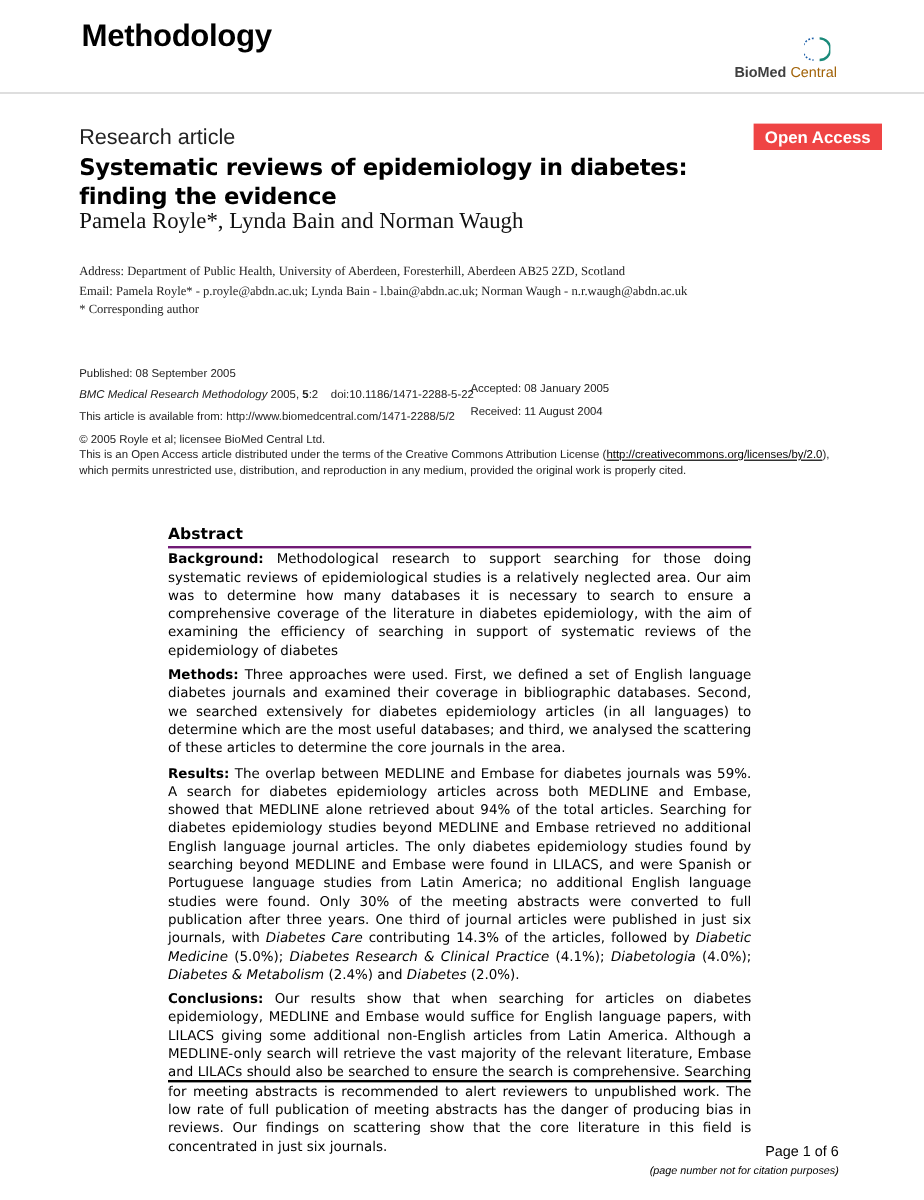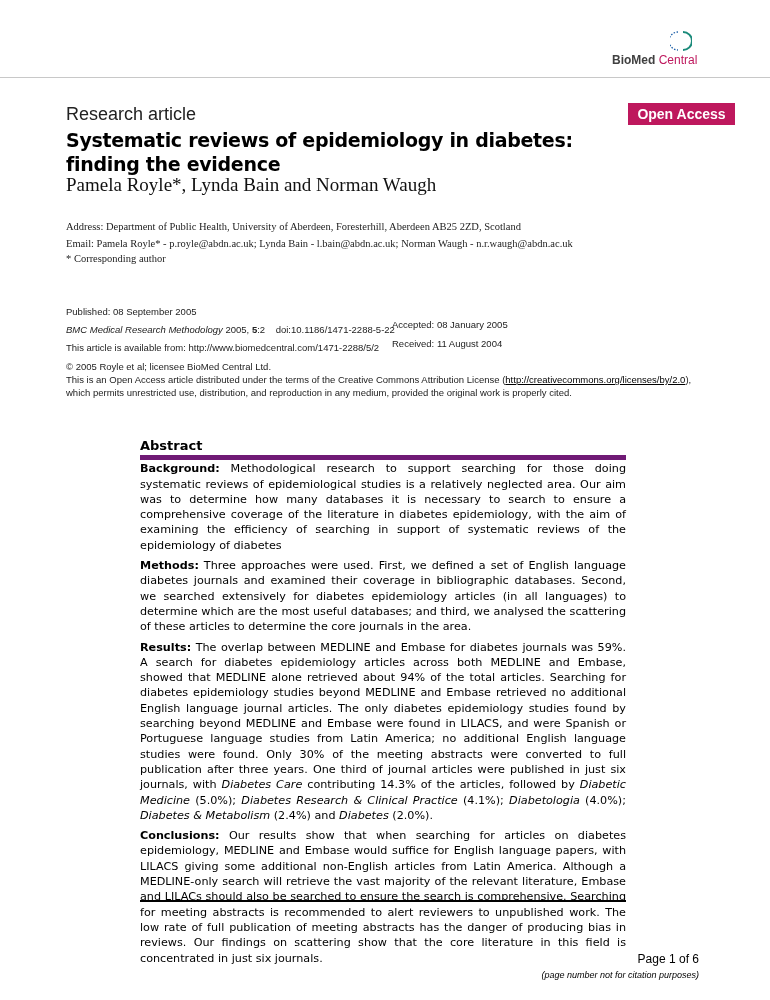--- a/index.html
+++ b/index.html
@@ -3,41 +3,42 @@
 <meta charset="utf-8">
 <style>
   html, body { margin: 0; padding: 0; background: #ffffff; }
   body { width: 770px; height: 1000px; position: relative; overflow: hidden; color: #000; }
   .abs { position: absolute; }
   .journal-title { left: 68px; top: 16px; font-family: "Liberation Sans", sans-serif; font-weight: bold; font-size: 26px; line-height: 27px; letter-spacing: -0.3px; }
   .logo { left: 610px; top: 30px; width: 140px; height: 40px; }
   .logo-ring { left: 60px; top: 0px; width: 22px; height: 22px; }
   .logo-text { left: 2px; top: 23px; font-family: "Liberation Sans", sans-serif; font-size: 12px; white-space: nowrap; }
   .logo-text .bm { color: #404040; font-weight: bold; }
-  .logo-text .cen { color: #be185d; }
+  .logo-text .cen { color: #a16207; }
   .header-rule { left: 0; top: 77px; width: 770px; height: 1px; background: #c8c8c8; }
   .article-type { left: 66px; top: 104px; font-family: "Liberation Sans", sans-serif; font-size: 18px; color: #222; }
-  .open-access { left: 628px; top: 103px; width: 107px; height: 22px; background: #be185d; color: #fff; font-family: "Liberation Sans", sans-serif; font-weight: bold; font-size: 14px; line-height: 22px; text-align: center; }
+  .open-access { left: 628px; top: 103px; width: 107px; height: 22px; background: #ef4444; color: #fff; font-family: "Liberation Sans", sans-serif; font-weight: bold; font-size: 14px; line-height: 22px; text-align: center; }
   .article-title { left: 66px; top: 128px; width: 570px; font-family: "DejaVu Sans", sans-serif; font-weight: bold; font-size: 19px; line-height: 24px; letter-spacing: -0.3px; }
   .authors { left: 66px; top: 174px; font-family: "Liberation Serif", serif; font-size: 19px; color: #111; }
   .small-serif { font-family: "Liberation Serif", serif; font-size: 10.5px; color: #222; white-space: nowrap; }
   .small-sans { font-family: "Liberation Sans", sans-serif; font-size: 9.5px; color: #222; white-space: nowrap; }
   .abstract { left: 140px; top: 438px; width: 486px; font-family: "DejaVu Sans", sans-serif; font-size: 11.2px; line-height: 15.3px; text-align: justify; }
-  .abstract-heading { font-weight: bold; font-size: 13px; padding-bottom: 2px; border-bottom: 5px solid #701a75; margin-bottom: 1px; }
+  .abstract-heading { font-weight: bold; font-size: 13px; padding-bottom: 2px; border-bottom: 2px solid #701a75; margin-bottom: 1px; }
   .abstract p { margin: 0 0 5px 0; }
   .abstract .sec { font-weight: bold; }
   .abstract-bottom-rule { left: 140px; top: 900px; width: 486px; height: 1.5px; background: #000; }
   .page-num { right: 71px; top: 952px; font-family: "Liberation Sans", sans-serif; font-size: 12px; padding-left: 31px; }
   .page-note { right: 71px; top: 970px; font-family: "Liberation Sans", sans-serif; font-size: 9px; font-style: italic; margin-left: 12px; }
   a { color: #000; }
 </style>
 </head>
 <body>
 
 <div class="abs journal-title">
+  <div>Methodology</div>
 </div>
 
 <div class="abs logo">
   <svg class="abs logo-ring" viewBox="0 0 22 22">
     <path d="M8 2 A9 9 0 0 0 8 20" fill="none" stroke="#1a5ea8" stroke-width="1.3" stroke-dasharray="1.5 1.5"></path>
     <path d="M13 2 A9 9 0 0 1 13 20" fill="none" stroke="#1a8a7a" stroke-width="2"></path>
   </svg>
   <div class="abs logo-text"><span class="bm">BioMed</span><span class="cen"> Central</span></div>
 </div>
 

